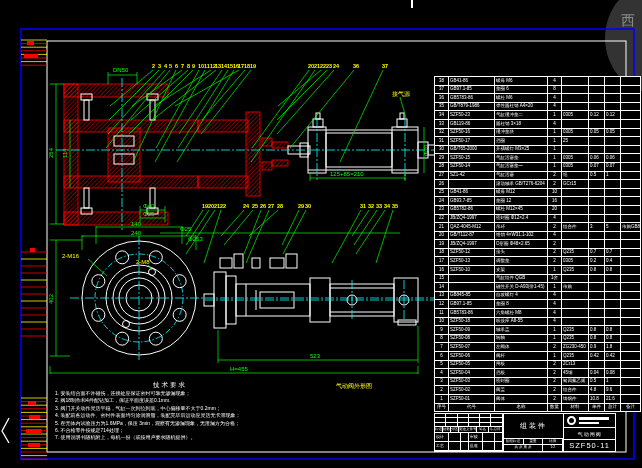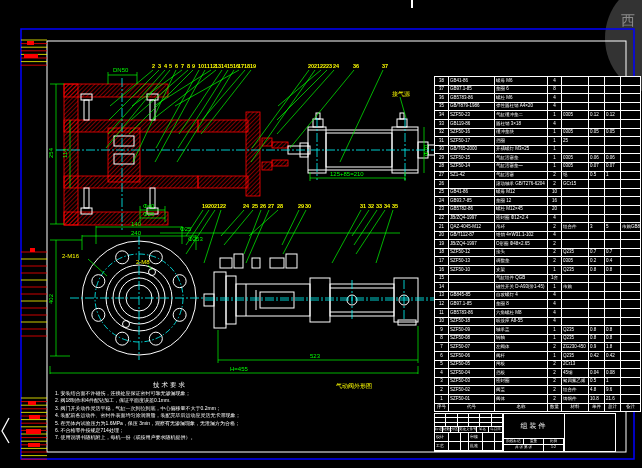--- a/index.html
+++ b/index.html
@@ -837,15 +837,24 @@
       <div class="stage">
         <div>阶段标记</div>
         <div>重量</div>
         <div>比例</div>
       </div>
       <div class="sheets">
         <div>共 张 第 张</div>
         <div>1:2</div>
       </div>
     </div>
+    <div class="tb-right">
+      <div class="logocell">
+        <div class="logo-circle"></div>
+        <div class="logo-bar1"></div>
+        <div class="logo-bar2"></div>
+      </div>
+      <div class="namecell">气动闸阀</div>
+      <div class="nocell">SZF50-11</div>
+    </div>
   </div>
 
 </div>
 
 </body></html>

